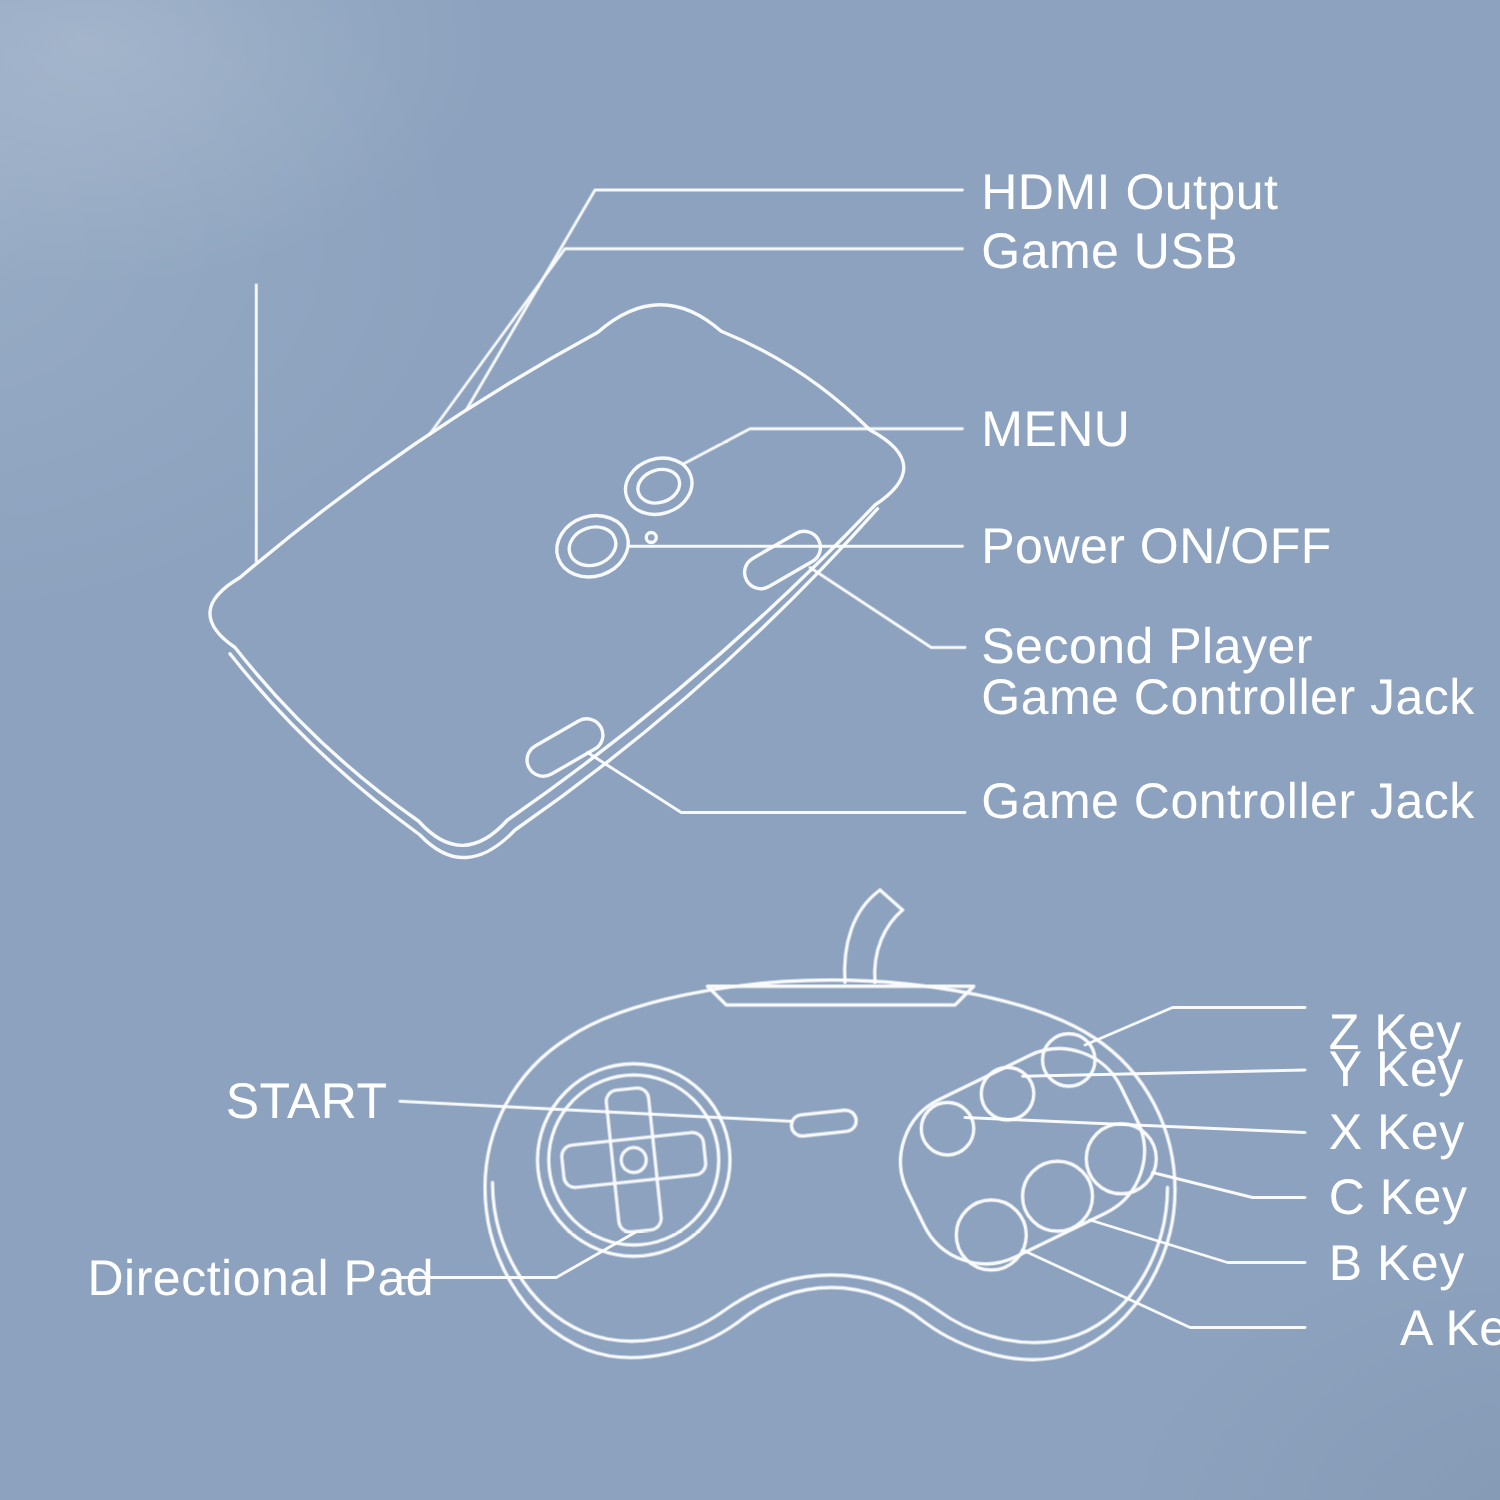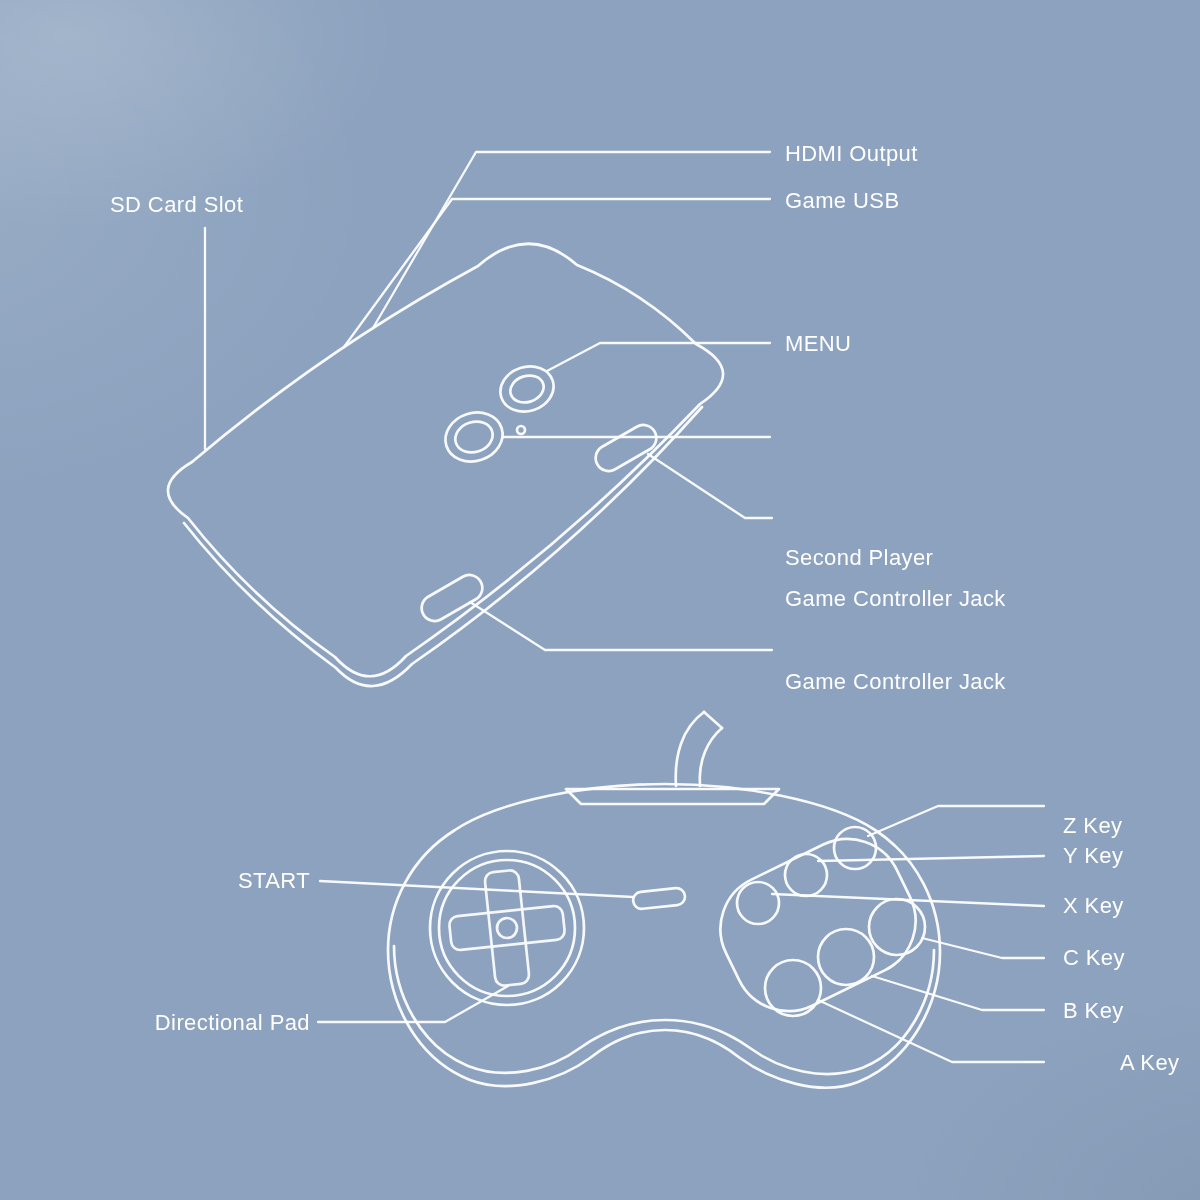--- a/index.html
+++ b/index.html
@@ -28,27 +28,27 @@
     stroke:var(--line,#FFFFFF);
     stroke-width:2.7;
     stroke-linecap:round;
     stroke-linejoin:round;
     opacity:.97;
   }
   .art .callout{stroke-width:2.3;}
   .label{
     position:absolute;
     color:var(--text,#FFFFFF);
-    font-size:22px;
+    font-size:40px;
     line-height:40px;
     letter-spacing:.4px;
     white-space:nowrap;
     font-weight:500;
   }
-  .label.two{line-height:41px;margin-top:40px;}
+  .label.two{line-height:41px;}
   .right-align{text-align:right;}
 </style>
 </head>
 <body>
 
 <div class="canvas">
 
   <svg class="art" width="1200" height="1200" viewBox="0 0 1200 1200" aria-hidden="true">
 
     <g>
@@ -103,24 +103,24 @@
       <path class="callout" d="M 318 1022 L 445 1022 L 508 986"></path>
       <path class="callout" d="M 868 836 L 938 806 L 1044 806"></path>
       <path class="callout" d="M 818 861 L 1044 856"></path>
       <path class="callout" d="M 772 894 L 1044 906"></path>
       <path class="callout" d="M 922 938 L 1002 958 L 1044 958"></path>
       <path class="callout" d="M 872 976 L 982 1010 L 1044 1010"></path>
       <path class="callout" d="M 818 1000 L 952 1062 L 1044 1062"></path>
     </g>
   </svg>
 
-  <div class="label" style="left:110px;top:185px">SD Card Slot</div>
   <div class="label" style="left:785px;top:134px">HDMI Output</div>
   <div class="label" style="left:785px;top:181px">Game USB</div>
   <div class="label" style="left:785px;top:324px">MENU</div>
+  <div class="label" style="left:785px;top:417px">Power ON/OFF</div>
 
   <div class="label two" style="left:785px;top:497px">
     <div>Second Player</div>
     <div>Game Controller Jack</div>
   </div>
 
   <div class="label two" style="left:785px;top:621px">
     <div>Game Controller Jack</div>
   </div>
 

